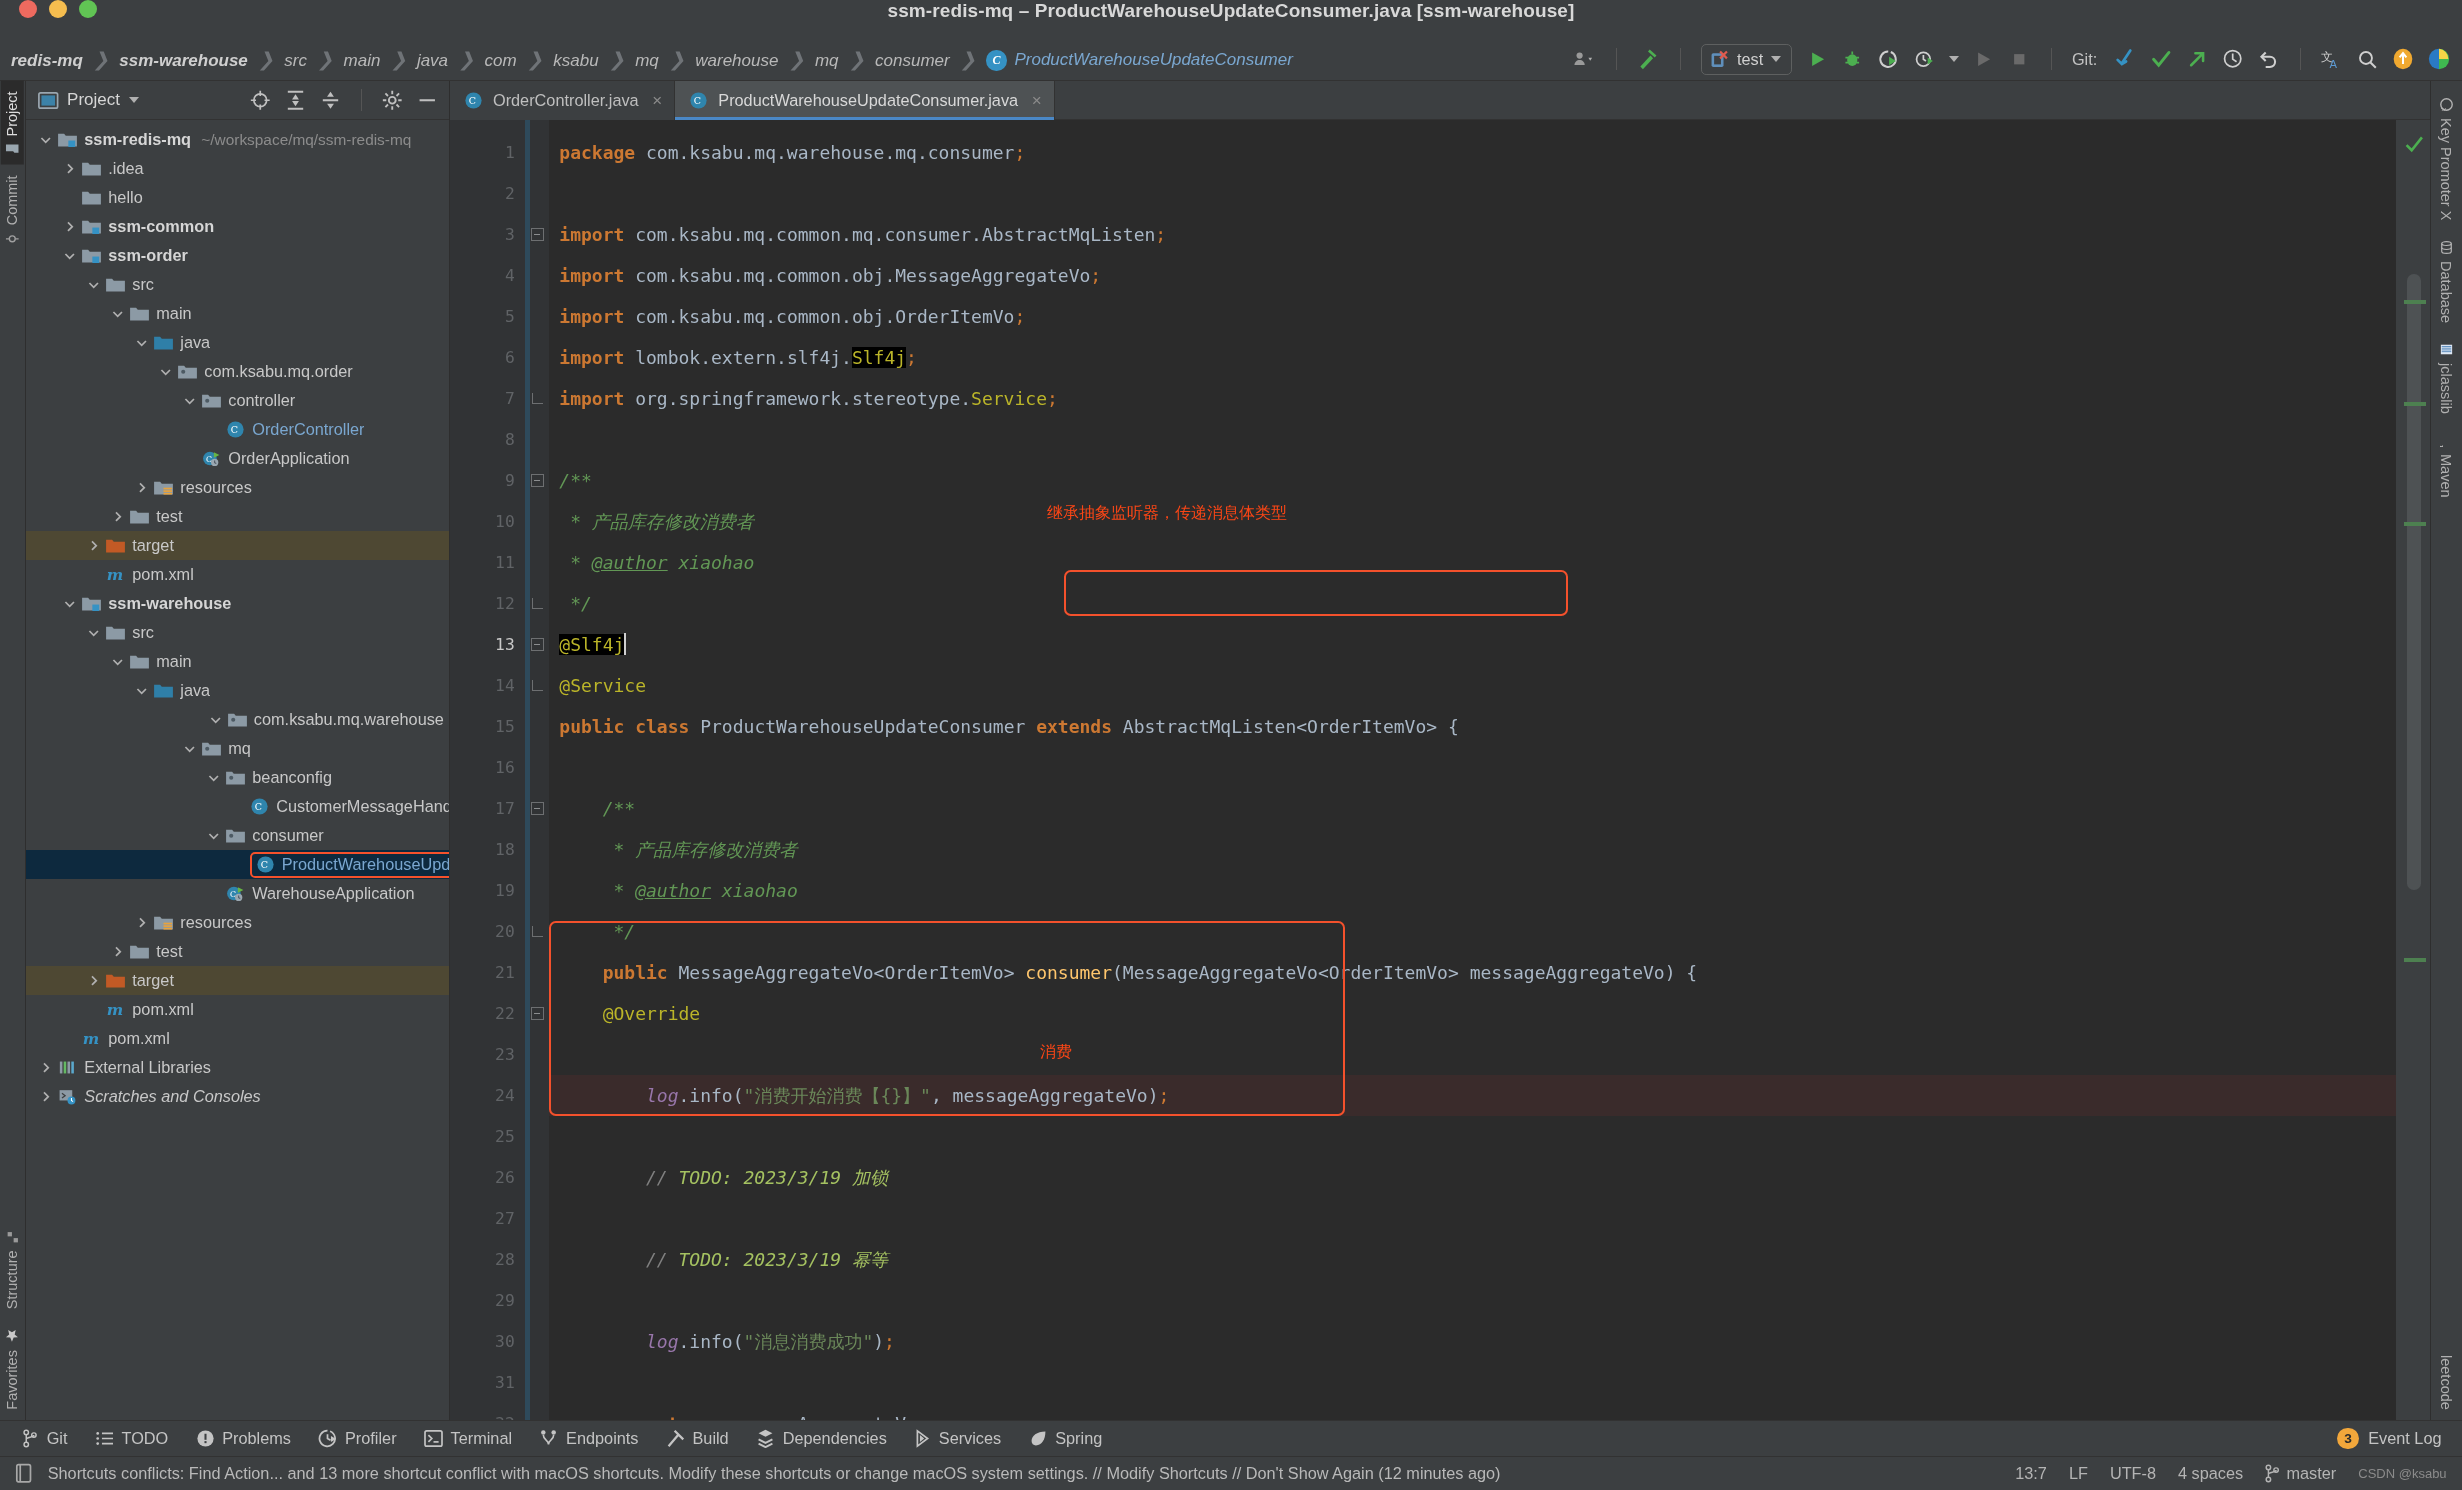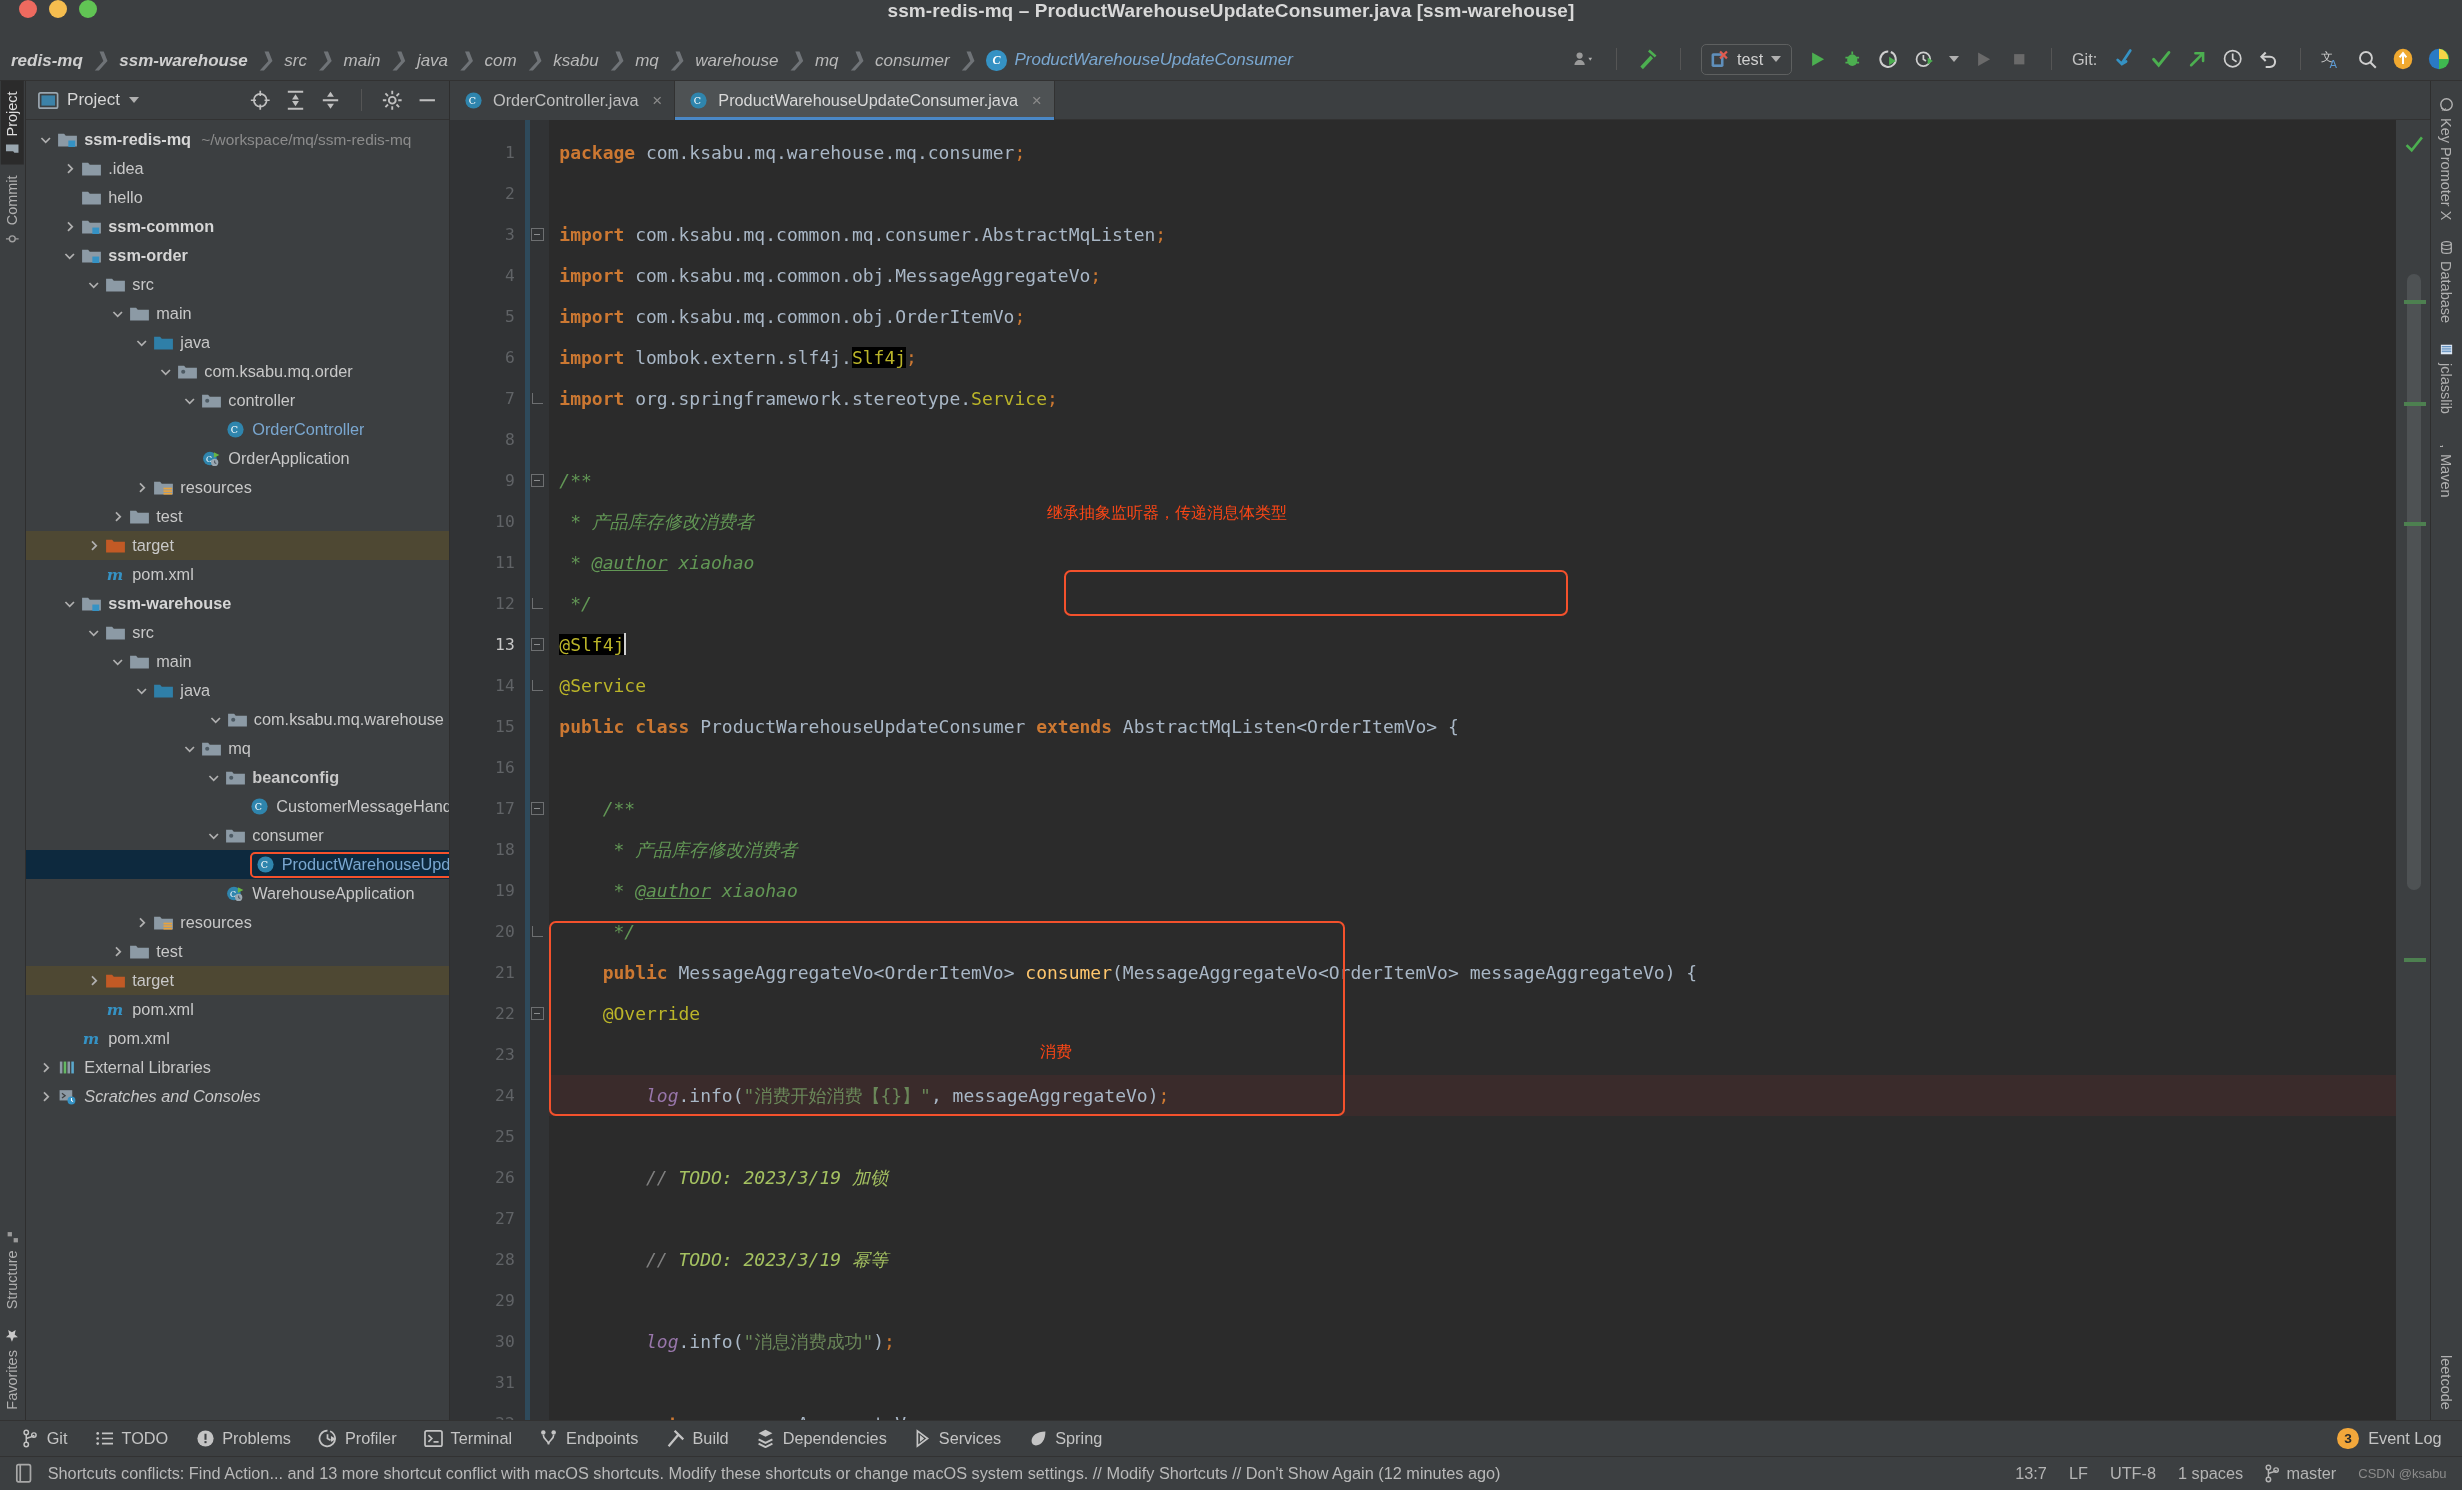--- a/index.html
+++ b/index.html
@@ -816,21 +816,21 @@
               </span>
               <span class="lbl">mq</span>
             </span>
           </div>
           <div class="node" style="padding-left: 180px;">
             <span class="arrow">
               <svg width="15.4" height="15.4" viewBox="0 0 18 18">
                 <path d="M4 7 L9 12 L14 7" stroke="#b0b0b0" stroke-width="2" fill="none"></path>
               </svg>
             </span>
-            <span style="display: inline-flex;  font-weight: bold;">
+            <span style="display: inline-flex; ">
               <span class="nodeicon">
                 <svg width="19" height="15.4" viewBox="0 0 22 18">
                   <path d="M0 2h7l2 2.5h13V17H0z" fill="#8c9aa5"></path>
                   <circle cx="6" cy="9" r="2.4" fill="#4d5a63"></circle>
                 </svg>
               </span>
               <span class="lbl">beanconfig</span>
             </span>
           </div>
           <div class="node" style="padding-left: 204px;">
@@ -1329,21 +1329,21 @@
       <svg width="19" height="20.5" viewBox="0 0 22 24">
           <rect x="2" y="2" width="16" height="20" rx="2" stroke="#a8a8a8" stroke-width="2" fill="none"></rect>
           <path d="M6 2v20" stroke="#a8a8a8" stroke-width="2"></path>
         </svg>
     </span>
     <span class="status-msg">Shortcuts conflicts: Find Action... and 13 more shortcut conflict with macOS shortcuts. Modify these shortcuts or change macOS system settings. // Modify Shortcuts // Don't Show Again (12 minutes ago)</span>
     <span class="status-right">
       <span>13:7</span>
       <span>LF</span>
       <span>UTF-8</span>
-      <span>1 spaces</span>
+      <span>4 spaces</span>
       <span style="display:inline-flex;align-items:center;gap:6.8px;">
         <span>
           <svg width="14.5" height="19" viewBox="0 0 17 22">
               <circle cx="4" cy="4" r="2.6" stroke="#b4b4b4" stroke-width="1.7" fill="none"></circle>
               <circle cx="4" cy="18" r="2.6" stroke="#b4b4b4" stroke-width="1.7" fill="none"></circle>
               <circle cx="13" cy="7" r="2.6" stroke="#b4b4b4" stroke-width="1.7" fill="none"></circle>
               <path d="M4 7v8M4 12c0-3 9-2 9-5" stroke="#b4b4b4" stroke-width="1.7" fill="none"></path>
             </svg>
         </span>
         <span>master</span>

